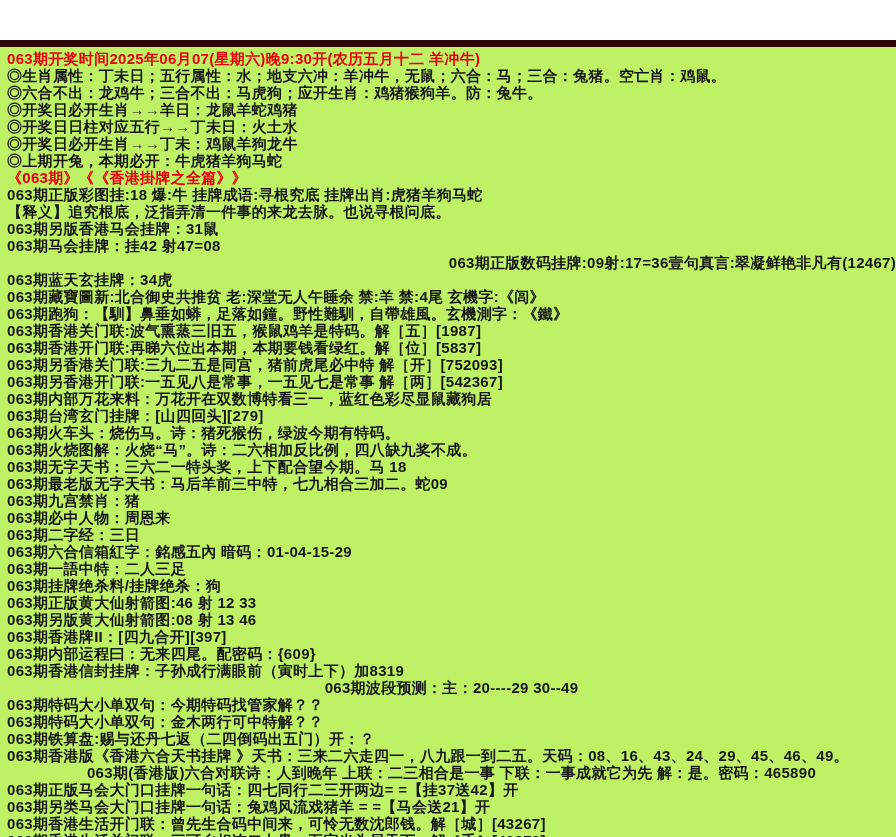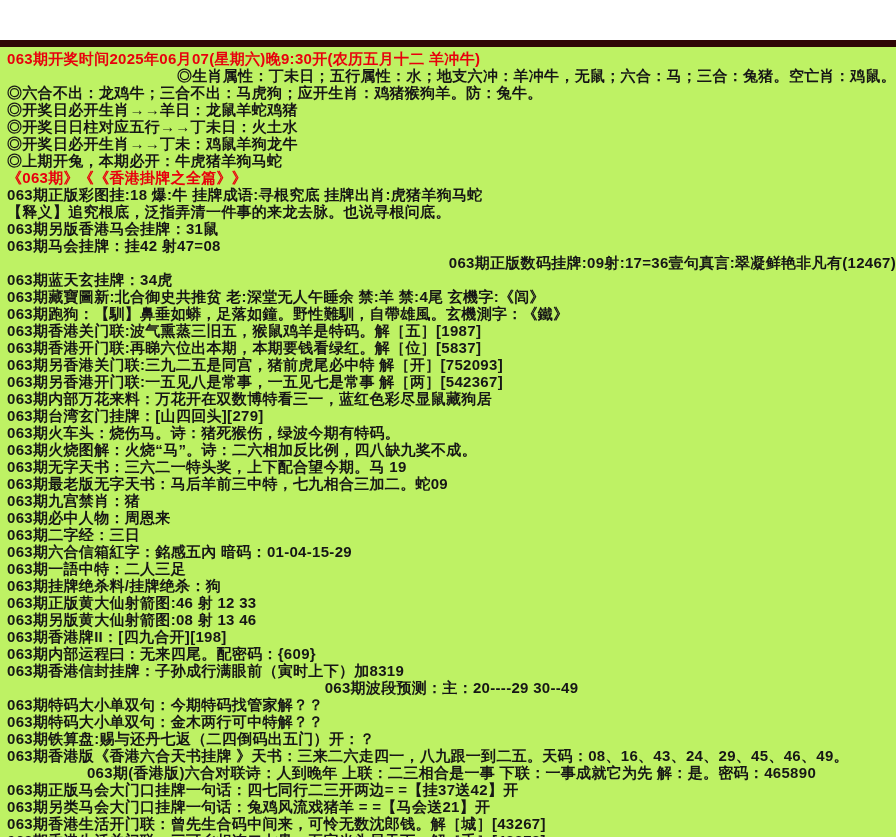--- a/index.html
+++ b/index.html
@@ -41,21 +41,21 @@
     height: 5px;
   }
 </style>
 </head>
 <body>
 
 <div class="page" style="background: #bef264; margin-top: 40px;">
   <div class="top-bar" style="background: rgb(47, 6, 5);"></div>
   <div class="content" id="content">
       <div class="line red" style="color: rgb(232, 0, 13);">063期开奖时间2025年06月07(星期六)晚9:30开(农历五月十二 羊冲牛)</div>
-      <div class="line" style="color: rgb(22, 22, 22); text-align: right;">◎生肖属性：丁未日；五行属性：水；地支六冲：羊冲牛，无鼠；六合：马；三合：兔猪。空亡肖：鸡鼠。</div>
+      <div class="line" style="color: rgb(22, 22, 22);">◎生肖属性：丁未日；五行属性：水；地支六冲：羊冲牛，无鼠；六合：马；三合：兔猪。空亡肖：鸡鼠。</div>
       <div class="line" style="color: rgb(22, 22, 22);">◎六合不出：龙鸡牛；三合不出：马虎狗；应开生肖：鸡猪猴狗羊。防：兔牛。</div>
       <div class="line" style="color: rgb(22, 22, 22);">◎开奖日必开生肖→→羊日：龙鼠羊蛇鸡猪</div>
       <div class="line" style="color: rgb(22, 22, 22);">◎开奖日日柱对应五行→→丁未日：火土水</div>
       <div class="line" style="color: rgb(22, 22, 22);">◎开奖日必开生肖→→丁未：鸡鼠羊狗龙牛</div>
       <div class="line" style="color: rgb(22, 22, 22);">◎上期开兔，本期必开：牛虎猪羊狗马蛇</div>
       <div class="line red" style="color: rgb(232, 0, 13);">《063期》《《香港掛牌之全篇》》</div>
       <div class="line" style="color: rgb(22, 22, 22);">063期正版彩图挂:18 爆:牛 挂牌成语:寻根究底 挂牌出肖:虎猪羊狗马蛇</div>
       <div class="line" style="color: rgb(22, 22, 22);">【释义】追究根底，泛指弄清一件事的来龙去脉。也说寻根问底。</div>
       <div class="line" style="color: rgb(22, 22, 22);">063期另版香港马会挂牌：31鼠</div>
       <div class="line" style="color: rgb(22, 22, 22);">063期马会挂牌：挂42 射47=08</div>
@@ -64,31 +64,31 @@
       <div class="line" style="color: rgb(22, 22, 22);">063期藏寶圖新:北合御史共推贫 老:深堂无人午睡余 禁:羊 禁:4尾 玄機字:《闾》</div>
       <div class="line" style="color: rgb(22, 22, 22);">063期跑狗：【馴】鼻垂如蟒，足落如鐘。野性難馴，自帶雄風。玄機測字：《鐵》</div>
       <div class="line" style="color: rgb(22, 22, 22);">063期香港关门联:波气熏蒸三旧五，猴鼠鸡羊是特码。解［五］[1987]</div>
       <div class="line" style="color: rgb(22, 22, 22);">063期香港开门联:再睇六位出本期，本期要钱看绿红。解［位］[5837]</div>
       <div class="line" style="color: rgb(22, 22, 22);">063期另香港关门联:三九二五是同宫，猪前虎尾必中特 解［开］[752093]</div>
       <div class="line" style="color: rgb(22, 22, 22);">063期另香港开门联:一五见八是常事，一五见七是常事 解［两］[542367]</div>
       <div class="line" style="color: rgb(22, 22, 22);">063期内部万花来料：万花开在双数博特看三一，蓝红色彩尽显鼠藏狗居</div>
       <div class="line" style="color: rgb(22, 22, 22);">063期台湾玄门挂牌：[山四回头][279]</div>
       <div class="line" style="color: rgb(22, 22, 22);">063期火车头：烧伤马。诗：猪死猴伤，绿波今期有特码。</div>
       <div class="line" style="color: rgb(22, 22, 22);">063期火烧图解：火烧“马”。诗：二六相加反比例，四八缺九奖不成。</div>
-      <div class="line" style="color: rgb(22, 22, 22);">063期无字天书：三六二一特头奖，上下配合望今期。马 19</div>
+      <div class="line" style="color: rgb(22, 22, 22);">063期无字天书：三六二一特头奖，上下配合望今期。马 18</div>
       <div class="line" style="color: rgb(22, 22, 22);">063期最老版无字天书：马后羊前三中特，七九相合三加二。蛇09</div>
       <div class="line" style="color: rgb(22, 22, 22);">063期九宫禁肖：猪</div>
       <div class="line" style="color: rgb(22, 22, 22);">063期必中人物：周恩来</div>
       <div class="line" style="color: rgb(22, 22, 22);">063期二字经：三日</div>
       <div class="line" style="color: rgb(22, 22, 22);">063期六合信箱紅字：銘感五內 暗码：01-04-15-29</div>
       <div class="line" style="color: rgb(22, 22, 22);">063期一語中特：二人三足</div>
       <div class="line" style="color: rgb(22, 22, 22);">063期挂牌绝杀料/挂牌绝杀：狗</div>
       <div class="line" style="color: rgb(22, 22, 22);">063期正版黄大仙射箭图:46 射 12 33</div>
       <div class="line" style="color: rgb(22, 22, 22);">063期另版黄大仙射箭图:08 射 13 46</div>
-      <div class="line" style="color: rgb(22, 22, 22);">063期香港牌II：[四九合开][198]</div>
+      <div class="line" style="color: rgb(22, 22, 22);">063期香港牌II：[四九合开][397]</div>
       <div class="line" style="color: rgb(22, 22, 22);">063期内部运程曰：无来四尾。配密码：{609}</div>
       <div class="line" style="color: rgb(22, 22, 22);">063期香港信封挂牌：子孙成行满眼前（寅时上下）加8319</div>
       <div class="line" style="color: rgb(22, 22, 22); text-align: center;">063期波段预测：主：20----29 30--49</div>
       <div class="line" style="color: rgb(22, 22, 22);">063期特码大小单双句：今期特码找管家解？？</div>
       <div class="line" style="color: rgb(22, 22, 22);">063期特码大小单双句：金木两行可中特解？？</div>
       <div class="line" style="color: rgb(22, 22, 22);">063期铁算盘:赐与还丹七返（二四倒码出五门）开：？</div>
       <div class="line" style="color: rgb(22, 22, 22);">063期香港版《香港六合天书挂牌 》天书：三来二六走四一，八九跟一到二五。天码：08、16、43、24、29、45、46、49。</div>
       <div class="line" style="color: rgb(22, 22, 22); text-align: center;">063期(香港版)六合对联诗：人到晚年 上联：二三相合是一事 下联：一事成就它为先 解：是。密码：465890</div>
       <div class="line" style="color: rgb(22, 22, 22);">063期正版马会大门口挂牌一句话：四七同行二三开两边= =【挂37送42】开</div>
       <div class="line" style="color: rgb(22, 22, 22);">063期另类马会大门口挂牌一句话：兔鸡风流戏猪羊 = =【马会送21】开</div>

